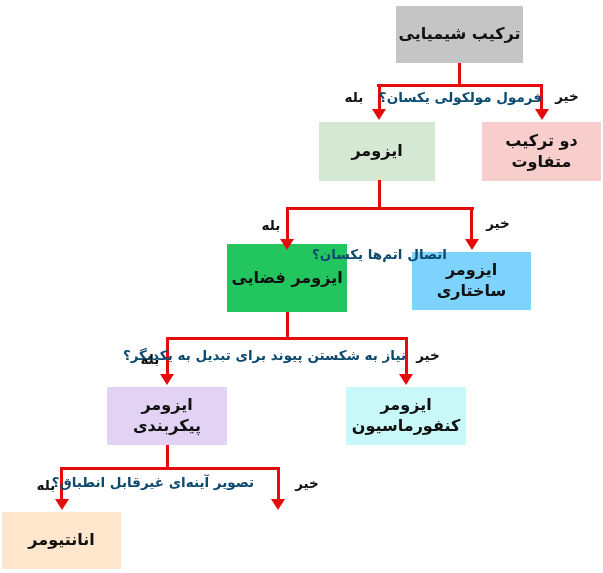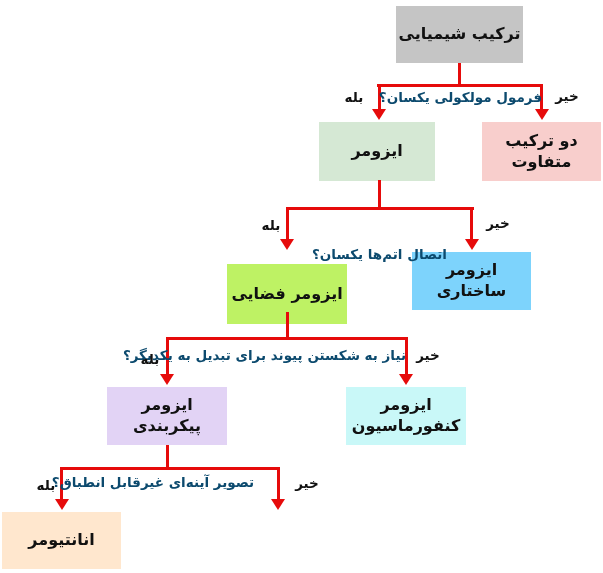--- a/index.html
+++ b/index.html
@@ -64,21 +64,21 @@
 <body>
 
 <div class="canvas">
 
   <div class="node" style="left: 396px; top: 6px; width: 127px; height: 57px; background: rgb(197, 197, 197);">ترکیب شیمیایی</div>
 
   <div class="node" style="left: 319px; top: 122px; width: 116px; height: 59px; background: rgb(213, 232, 212);">ایزومر</div>
 
   <div class="node" style="left: 482px; top: 122px; width: 119px; height: 59px; background: rgb(248, 206, 204);">دو ترکیب متفاوت</div>
 
-  <div class="node" style="left: 227px; top: 264px; width: 120px; height: 60px; background: #bef264;">ایزومر فضایی</div>
+  <div class="node" style="left: 227px; top: 244px; width: 120px; height: 68px; background: #22c55e;">ایزومر فضایی</div>
 
   <div class="node" style="left: 412px; top: 252px; width: 119px; height: 58px; background: #7dd3fc;">ایزومر ساختاری</div>
 
   <div class="node" style="left: 107px; top: 387px; width: 120px; height: 58px; background: rgb(226, 211, 245);">ایزومر پیکربندی</div>
 
   <div class="node" style="left: 346px; top: 387px; width: 120px; height: 58px; background: rgb(201, 248, 248);">ایزومر کنفورماسیون</div>
 
   <div class="node" style="left: 2px; top: 512px; width: 119px; height: 57px; background: rgb(255, 231, 206);">انانتیومر</div>
 
 

